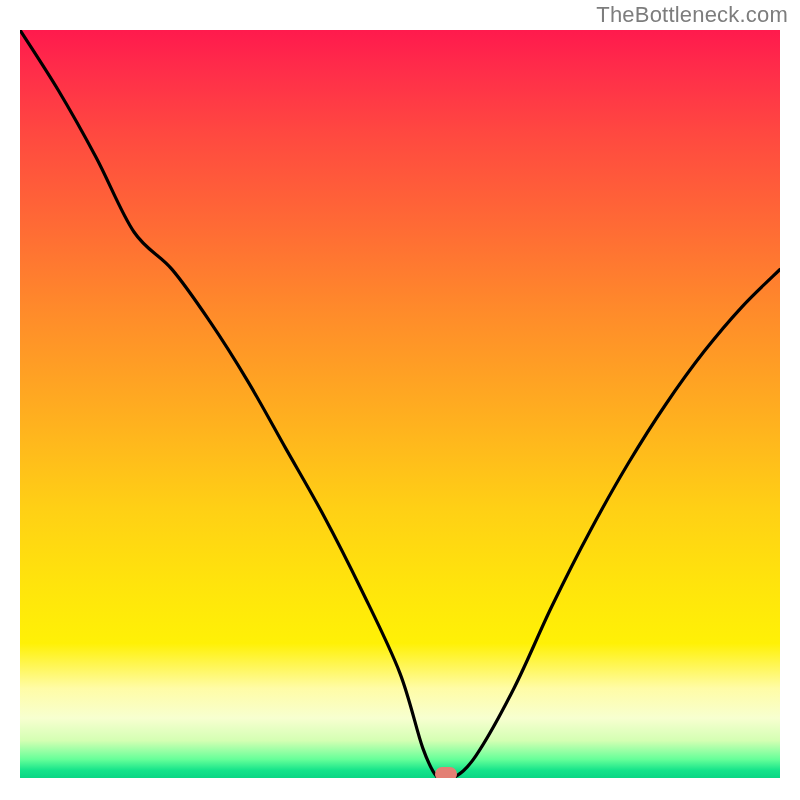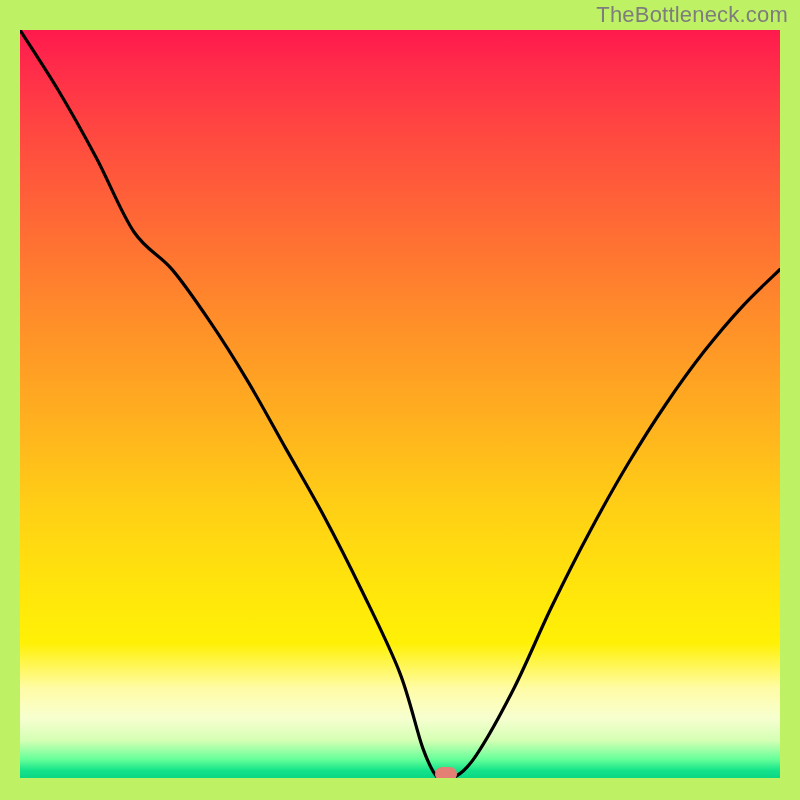--- a/index.html
+++ b/index.html
@@ -10,21 +10,21 @@
     background: #000;
     overflow: hidden;
     font-family: Arial, Helvetica, sans-serif;
   }
   .frame {
     position: absolute;
     left: 0;
     top: 0;
     width: 800px;
     height: 800px;
-    background: #bef264;
+    background: #ffffff;
   }
   .watermark {
     position: absolute;
     top: 2px;
     right: 12px;
     color: #7d7d7d;
     font-size: 22px;
     font-weight: 500;
     letter-spacing: 0.2px;
     z-index: 10;

